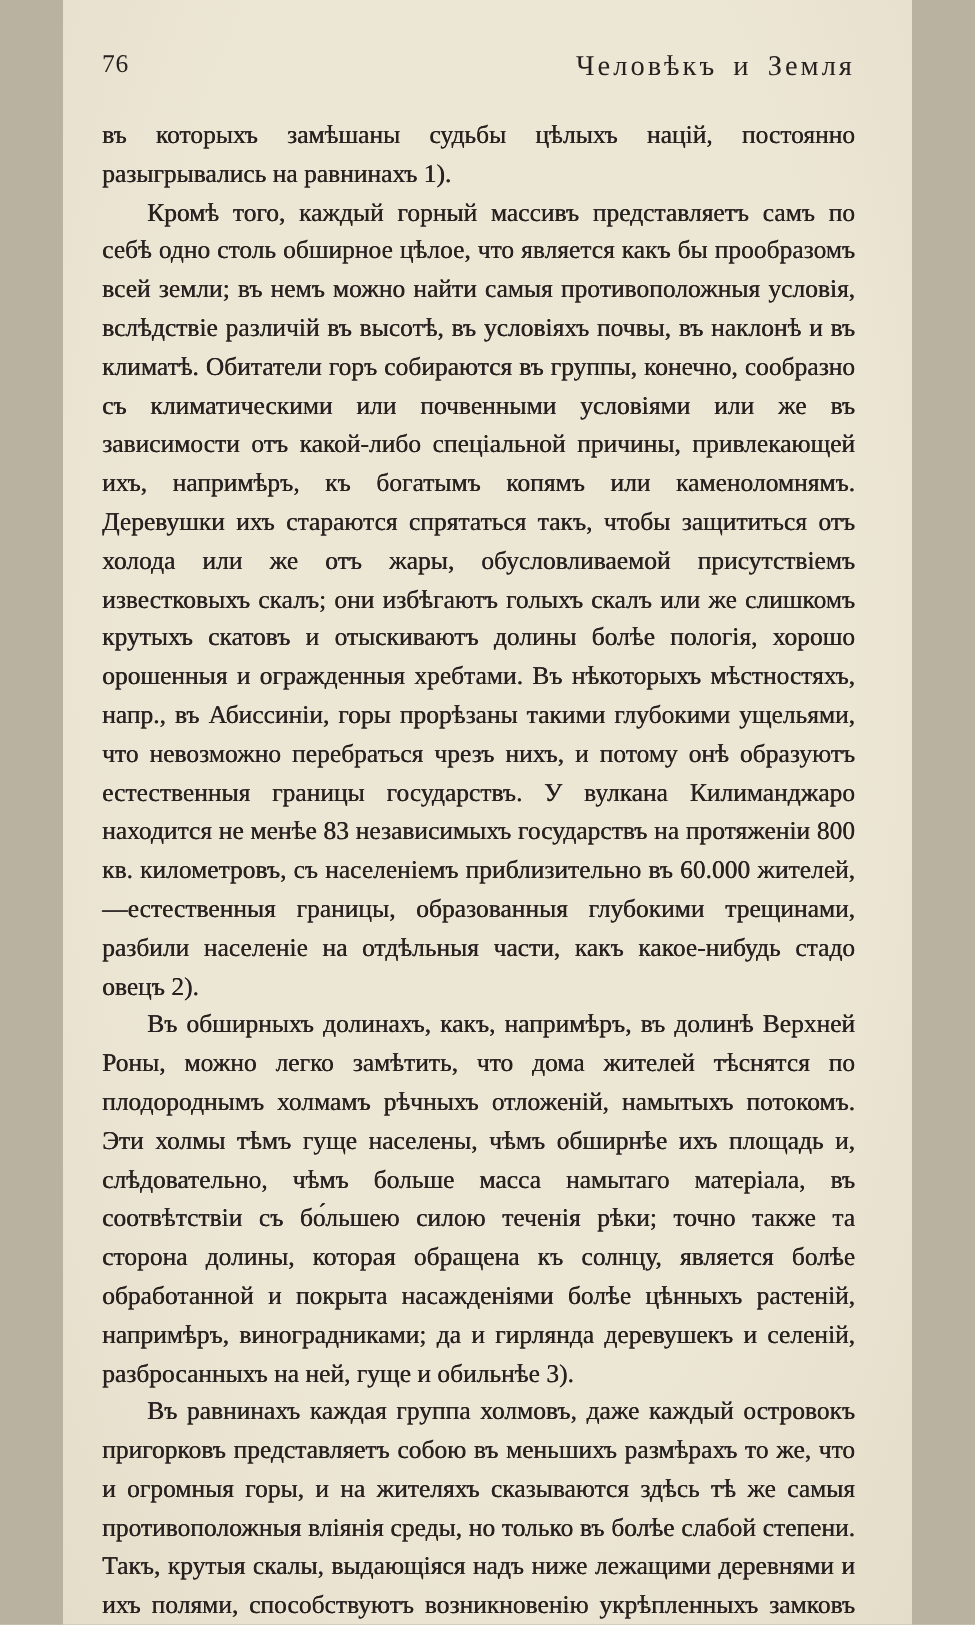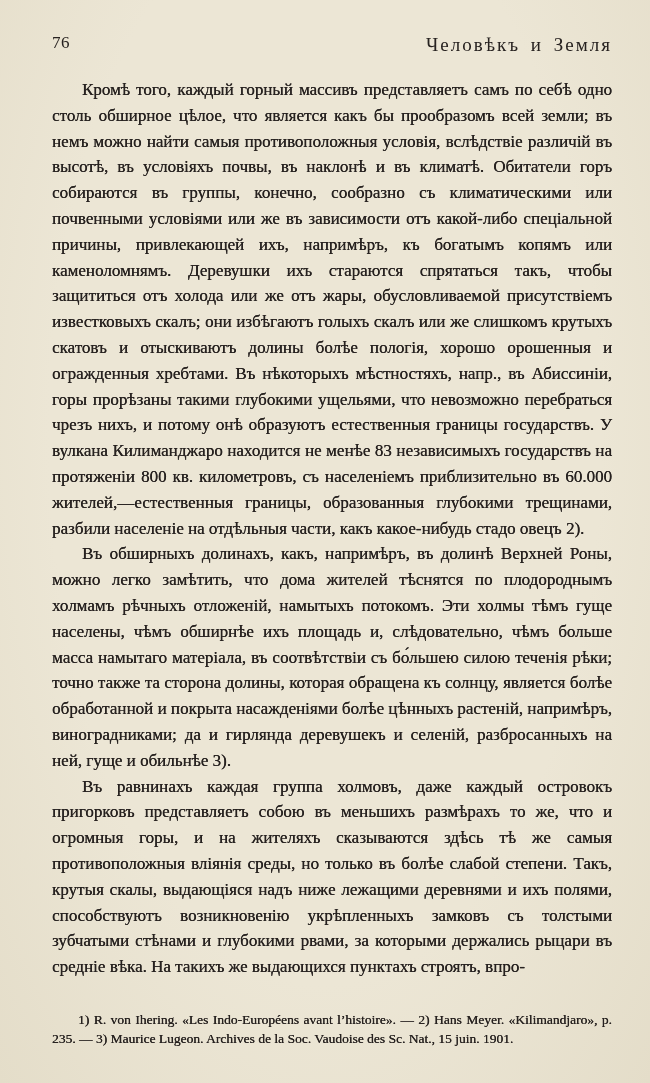--- a/index.html
+++ b/index.html
@@ -2,27 +2,27 @@
 <html><head>
 <meta charset="utf-8">
 <style>
   html, body {
     margin: 0;
     padding: 0;
     background: #b9b2a0;
   }
   .page {
     position: relative;
-    width: 650px;
+    width: 566px;
     height: 1083px;
     margin: 0 auto;
     background: #eae4d2;
     background-image: radial-gradient(ellipse at 50% 40%, #ece6d5 60%, #e4ddc9 100%);
     box-sizing: border-box;
-    padding: 33px 38px 0 52px;
+    padding: 33px 38px 0 26px;
     overflow: hidden;
     font-family: "Liberation Serif", "DejaVu Serif", serif;
     color: #272220;
   }
   .page-header {
     position: relative;
     height: 22px;
     margin-bottom: 22px;
   }
   .page-number {
@@ -68,20 +68,21 @@
 <body>
 
 <div class="page">
 
   <div class="page-header">
     <span class="page-number">76</span>
     <span class="running-title">Человѣкъ и Земля</span>
   </div>
 
   <div class="page-body">
+    <p>въ которыхъ замѣшаны судьбы цѣлыхъ націй, постоянно разыгрывались на равнинахъ 1).</p>
     <p class="indented">Кромѣ того, каждый горный массивъ представляетъ самъ по себѣ одно столь обширное цѣлое, что является какъ бы прообразомъ всей земли; въ немъ можно найти самыя противоположныя условія, вслѣдствіе различій въ высотѣ, въ условіяхъ почвы, въ наклонѣ и въ климатѣ. Обитатели горъ собираются въ группы, конечно, сообразно съ климатическими или почвенными условіями или же въ зависимости отъ какой-либо спеціальной причины, привлекающей ихъ, напримѣръ, къ богатымъ копямъ или каменоломнямъ. Деревушки ихъ стараются спрятаться такъ, чтобы защититься отъ холода или же отъ жары, обусловливаемой присутствіемъ известковыхъ скалъ; они избѣгаютъ голыхъ скалъ или же слишкомъ крутыхъ скатовъ и отыскиваютъ долины болѣе пологія, хорошо орошенныя и огражденныя хребтами. Въ нѣкоторыхъ мѣстностяхъ, напр., въ Абиссиніи, горы прорѣзаны такими глубокими ущельями, что невозможно перебраться чрезъ нихъ, и потому онѣ образуютъ естественныя границы государствъ. У вулкана Килиманджаро находится не менѣе 83 независимыхъ государствъ на протяженіи 800 кв. километровъ, съ населеніемъ приблизительно въ 60.000 жителей,—естественныя границы, образованныя глубокими трещинами, разбили населеніе на отдѣльныя части, какъ какое-нибудь стадо овецъ 2).</p>
     <p class="indented">Въ обширныхъ долинахъ, какъ, напримѣръ, въ долинѣ Верхней Роны, можно легко замѣтить, что дома жителей тѣснятся по плодороднымъ холмамъ рѣчныхъ отложеній, намытыхъ потокомъ. Эти холмы тѣмъ гуще населены, чѣмъ обширнѣе ихъ площадь и, слѣдовательно, чѣмъ больше масса намытаго матеріала, въ соотвѣтствіи съ бо́льшею силою теченія рѣки; точно также та сторона долины, которая обращена къ солнцу, является болѣе обработанной и покрыта насажденіями болѣе цѣнныхъ растеній, напримѣръ, виноградниками; да и гирлянда деревушекъ и селеній, разбросанныхъ на ней, гуще и обильнѣе 3).</p>
     <p class="indented">Въ равнинахъ каждая группа холмовъ, даже каждый островокъ пригорковъ представляетъ собою въ меньшихъ размѣрахъ то же, что и огромныя горы, и на жителяхъ сказываются здѣсь тѣ же самыя противоположныя вліянія среды, но только въ болѣе слабой степени. Такъ, крутыя скалы, выдающіяся надъ ниже лежащими деревнями и ихъ полями, способствуютъ возникновенію укрѣпленныхъ замковъ съ толстыми зубчатыми стѣнами и глубокими рвами, за которыми держались рыцари въ средніе вѣка. На такихъ же выдающихся пунктахъ строятъ, впро-</p>
   </div>
 
   <div class="footnotes">1) R. von Ihering. «Les Indo-Européens avant l’histoire». — 2) Hans Meyer. «Kilimandjaro», p. 235. — 3) Maurice Lugeon. Archives de la Soc. Vaudoise des Sc. Nat., 15 juin. 1901.</div>
 
 </div>
 
 </body></html>

